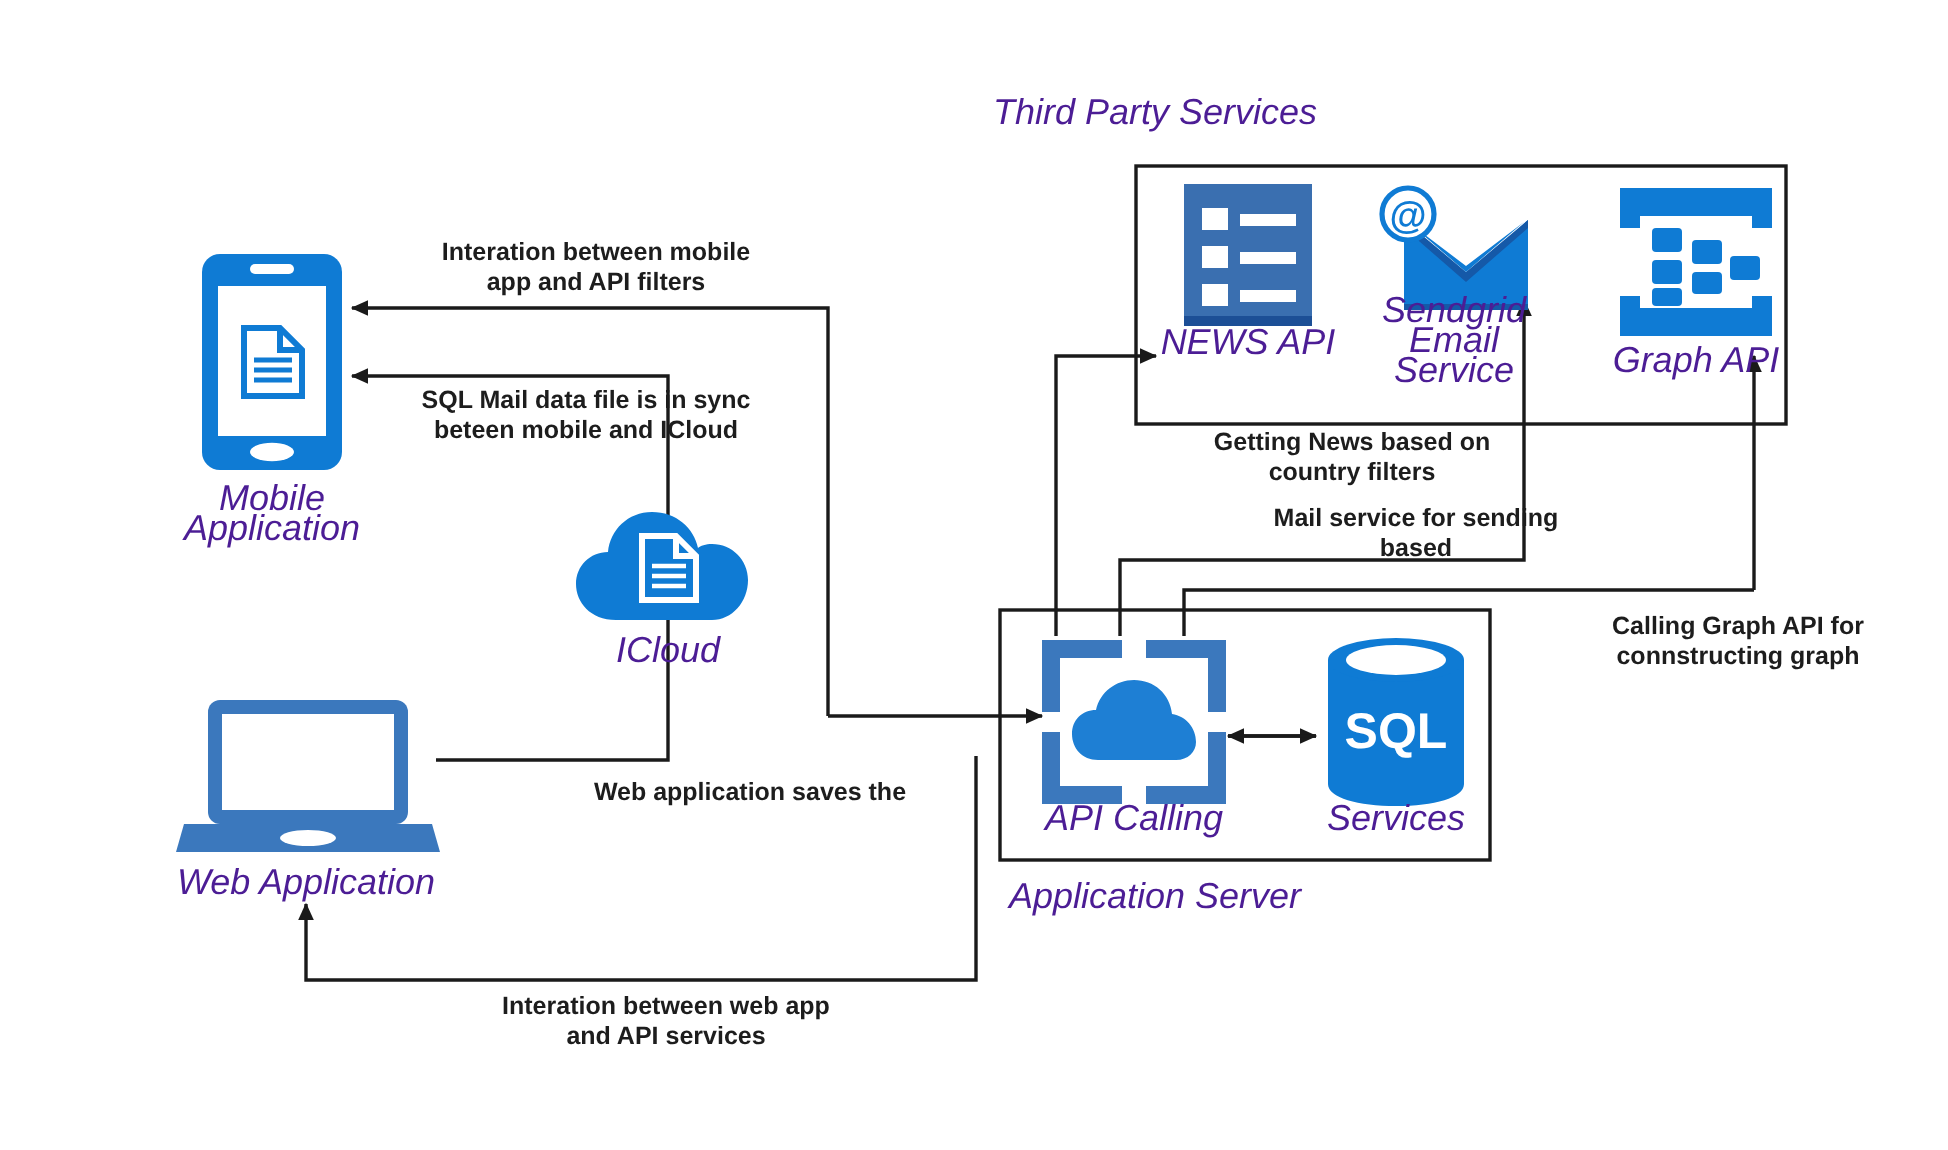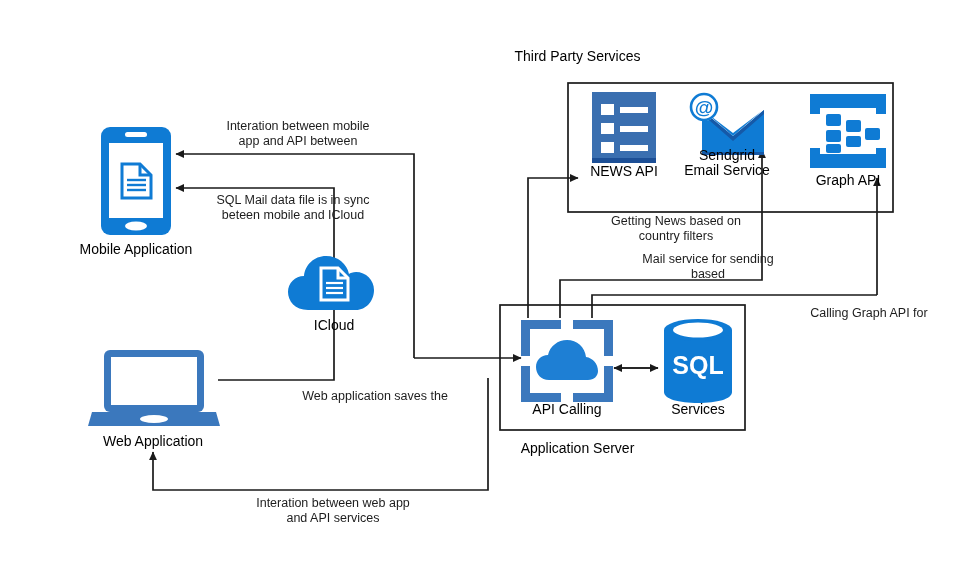--- a/index.html
+++ b/index.html
@@ -6,24 +6,24 @@
   html,body{margin:0;padding:0;background:#ffffff;}
   body{
     width:974px;height:575px;position:relative;overflow:hidden;
     font-family:"Liberation Sans","DejaVu Sans",sans-serif;
     color:#1a1a1a;
   }
   #diagram{position:absolute;inset:0;}
   svg.layer{position:absolute;left:0;top:0;width:974px;height:575px;}
   .lbl{
     position:absolute;text-align:center;font-size:12.5px;line-height:15px;
-    color:#1d1d1d;white-space:pre-line;
+    color:#1d1d1d;white-space:pre-line;font-weight:bold;
   }
   .node-label{
-    position:absolute;text-align:center;font-size:14px;line-height:15px;color:#000000;
+    position:absolute;text-align:center;font-size:18px;line-height:15px;color:#4c1d95;font-style:italic;
   }
   .icon{position:absolute;}
 </style>
 </head>
 <body>
 
 <div id="diagram">
 
   <svg class="layer" viewBox="0 0 974 575">
     <defs>
@@ -172,31 +172,32 @@
   <div class="node-label" style="left:672px;top:148px;width:110px">Sendgrid</div>
   <div class="node-label" style="left:672px;top:163px;width:110px">Email Service</div>
 
   <div class="node-label" style="left:798px;top:173px;width:100px">Graph API</div>
 
   <div class="node-label" style="left:513px;top:402px;width:108px">API Calling</div>
 
   <div class="node-label" style="left:648px;top:402px;width:100px">Services</div>
 
   <div class="lbl" style="left:185px;top:119px;width:226px">Interation between mobile</div>
-  <div class="lbl" style="left:185px;top:134px;width:226px">app and API between</div>
+  <div class="lbl" style="left:185px;top:134px;width:226px">app and API filters</div>
 
   <div class="lbl" style="left:180px;top:193px;width:226px">SQL Mail data file is in sync</div>
   <div class="lbl" style="left:180px;top:208px;width:226px">beteen mobile and ICloud</div>
 
   <div class="lbl" style="left:262px;top:389px;width:226px">Web application saves the</div>
 
   <div class="lbl" style="left:220px;top:511px;width:226px">and API services</div>
   <div class="lbl" style="left:220px;top:496px;width:226px">Interation between web app</div>
 
   <div class="lbl" style="left:568px;top:214px;width:216px">Getting News based on</div>
   <div class="lbl" style="left:568px;top:229px;width:216px">country filters</div>
 
   <div class="lbl" style="left:600px;top:252px;width:216px">Mail service for sending</div>
   <div class="lbl" style="left:600px;top:267px;width:216px">based</div>
 
   <div class="lbl" style="left:764px;top:306px;width:210px">Calling Graph API for</div>
+  <div class="lbl" style="left:764px;top:321px;width:210px">connstructing graph</div>
 
 </div>
 
 </body></html>

